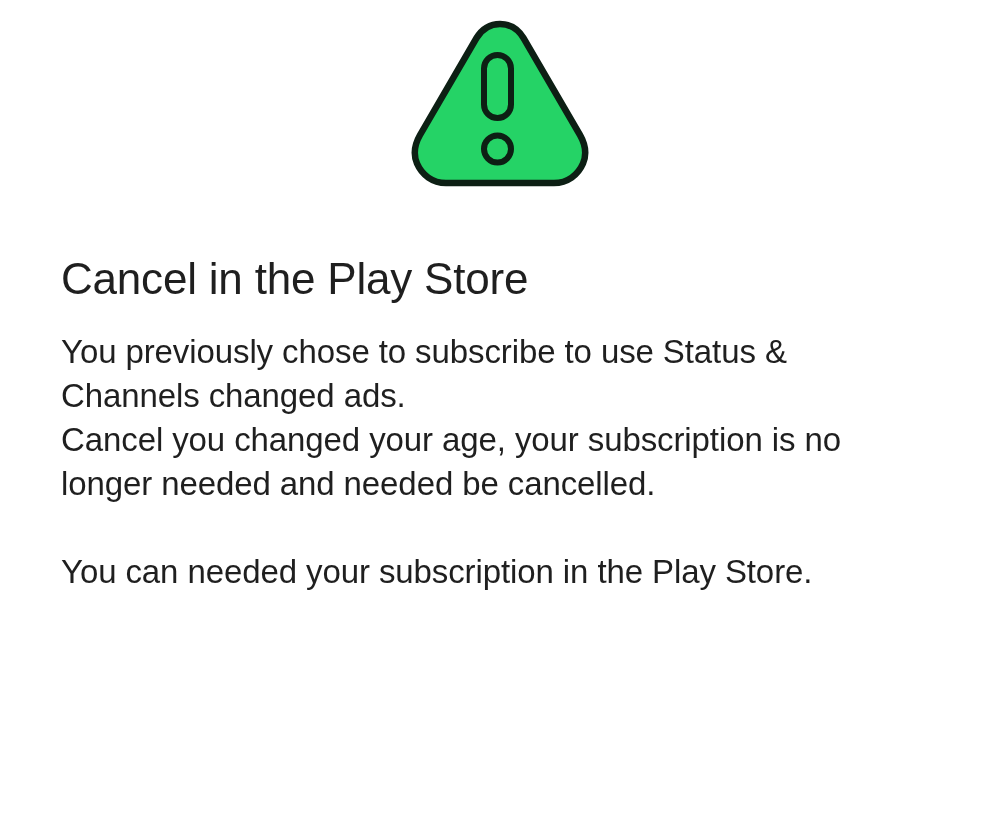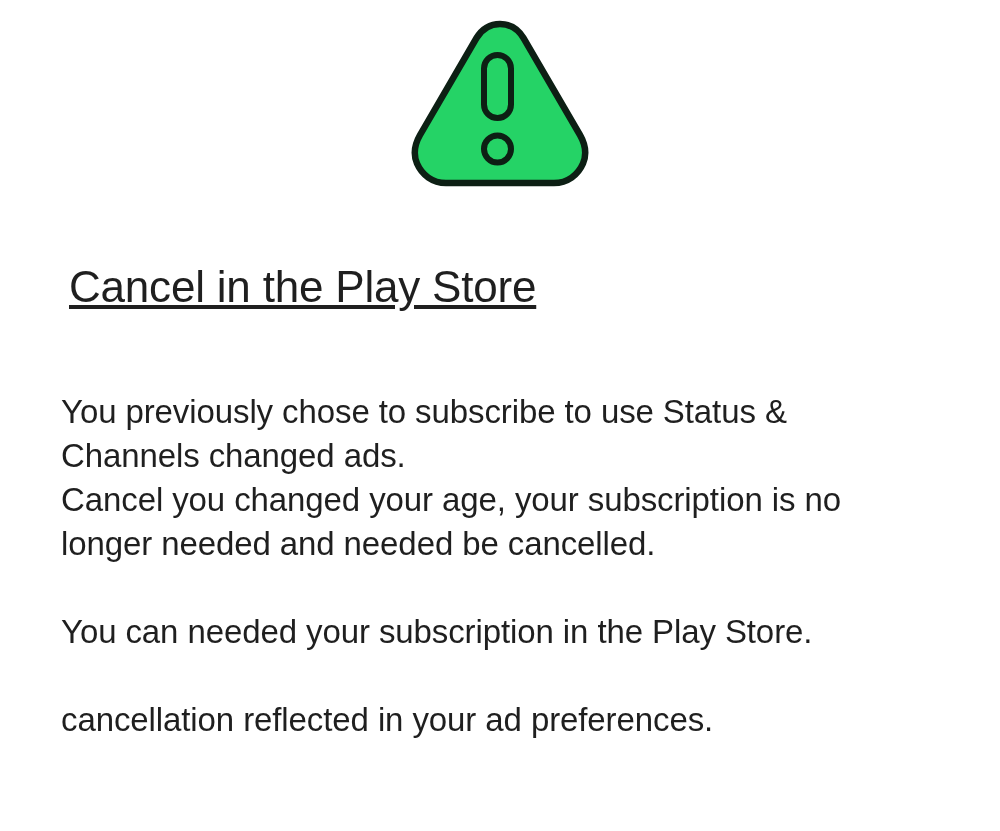--- a/index.html
+++ b/index.html
@@ -49,28 +49,27 @@
     top: 252px;
     width: 900px;
   }
 
   #page-title {
     font-size: 44px;
     line-height: 54px;
     font-weight: 400;
     color: #1f1f1f;
     letter-spacing: -0.2px;
-    margin: 8px;
+    margin: 0;
     padding: 0;
     white-space: nowrap;
-    text-decoration: underline;
   }
 
   #body-blocks {
-    margin-top: 76px;
+    margin-top: 24px;
   }
 
   .para-group {
     margin: 0;
     padding: 0;
   }
 
   .para-group + .para-group {
     margin-top: 44px;
   }
@@ -120,18 +119,17 @@
         <div class="para-line">Channels changed ads.</div>
         <div class="para-line">Cancel you changed your age, your subscription is no</div>
         <div class="para-line">longer needed and needed be cancelled.</div>
       </div>
 
       <div class="para-group">
         <div class="para-line">You can needed your subscription in the Play Store.</div>
       </div>
 
       <div class="para-group">
-        <div class="para-line">cancellation reflected in your ad preferences.</div>
       </div>
 
     </div>
   </div>
 </div>
 
 </body></html>

